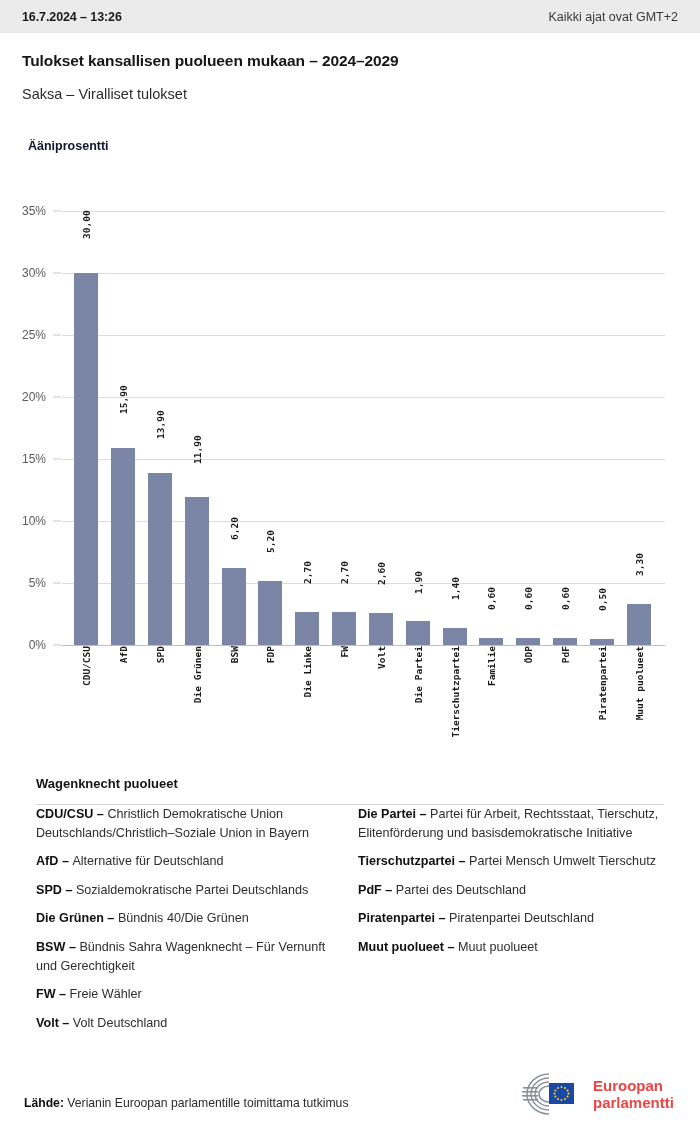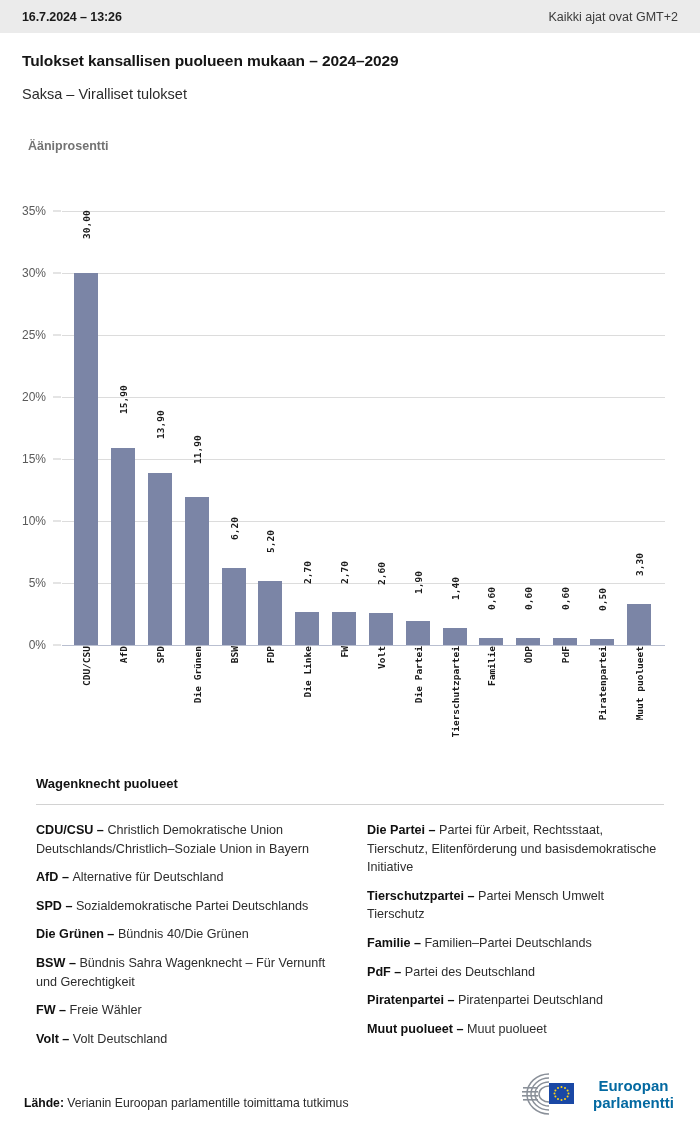--- a/index.html
+++ b/index.html
@@ -26,21 +26,21 @@
   .title {
     position: absolute; left: 22px; top: 52px;
     font-size: 15.5px; font-weight: bold; color: #161616; letter-spacing: -0.1px;
   }
   .subtitle {
     position: absolute; left: 22px; top: 86px;
     font-size: 14.5px; color: #2b2b2b; font-weight: 400;
   }
   .axis-title {
     position: absolute; left: 28px; top: 139px;
-    font-size: 12.5px; font-weight: bold; color: #737373;
+    font-size: 12.5px; font-weight: bold; color: #0f172a;
   }
 
   
   .chart { position: absolute; left: 0; top: 170px; width: 700px; height: 620px; }
   .plot {
     position: absolute; left: 62px; top: 41px;
     width: 603px; height: 434px;
   }
   .gridline {
     position: absolute; left: 0; width: 603px; height: 1px;
@@ -72,39 +72,39 @@
     position: absolute; top: 0;
     writing-mode: vertical-rl; transform: rotate(180deg);
     font-family: "DejaVu Sans Mono", monospace;
     font-size: 9.5px; font-weight: bold; color: #1a1a1a; white-space: nowrap;
   }
 
   
   .legend { position: absolute; left: 36px; top: 776px; width: 628px; }
   .legend-h { font-size: 13px; font-weight: bold; color: #141414; }
   .legend-rule { margin-top: 13px; height: 1px; background: #d2d2d2; width: 628px; }
-  .legend-cols { display: flex; gap: 34px; margin-top: 16px; }
+  .legend-cols { display: flex; gap: 16px; }
   .legend-col { width: 316px; }
   .legend-item {
     font-size: 12.6px; line-height: 18.6px; color: #2d2d2d; margin-bottom: 10px;
   }
   .legend-item b { color: #101010; font-weight: bold; }
 
   
   .source {
     position: absolute; left: 24px; top: 1096px;
     font-size: 12.2px; color: #2b2b2b;
   }
   .source b { color: #101010; }
   .ep-logo {
     position: absolute; left: 516px; top: 1068px;
     width: 166px; height: 52px; display: flex; align-items: center; gap: 9px;
   }
   .ep-mark { width: 68px; height: 48px; flex: none; }
-  .ep-text { font-size: 15px; line-height: 17px; color: #0369a1; font-weight: bold; text-align: center; }
+  .ep-text { font-size: 15px; line-height: 17px; color: #ef4444; font-weight: bold; }
 </style>
 </head>
 <body>
 
 <div class="page">
 
   <div class="topbar">
     <span class="topbar-date">16.7.2024 – 13:26</span>
     <span class="topbar-tz">Kaikki ajat ovat GMT+2</span>
   </div>
@@ -201,21 +201,20 @@
           <div class="legend-item"><b>AfD – </b><span>Alternative für Deutschland</span></div>
           <div class="legend-item"><b>SPD – </b><span>Sozialdemokratische Partei Deutschlands</span></div>
           <div class="legend-item"><b>Die Grünen – </b><span>Bündnis 40/Die Grünen</span></div>
           <div class="legend-item"><b>BSW – </b><span>Bündnis Sahra Wagenknecht – Für Vernunft und Gerechtigkeit</span></div>
           <div class="legend-item"><b>FW – </b><span>Freie Wähler</span></div>
           <div class="legend-item"><b>Volt – </b><span>Volt Deutschland</span></div>
         </div>
       <div class="legend-col" id="legend-right">
           <div class="legend-item"><b>Die Partei – </b><span>Partei für Arbeit, Rechtsstaat, Tierschutz, Elitenförderung und basisdemokratische Initiative</span></div>
           <div class="legend-item"><b>Tierschutzpartei – </b><span>Partei Mensch Umwelt Tierschutz</span></div>
-          <div class="legend-item"><b>Familie – </b><span>Familien–Partei Deutschlands</span></div>
           <div class="legend-item"><b>PdF – </b><span>Partei des Deutschland</span></div>
           <div class="legend-item"><b>Piratenpartei – </b><span>Piratenpartei Deutschland</span></div>
           <div class="legend-item"><b>Muut puolueet – </b><span>Muut puolueet</span></div>
         </div>
     </div>
   </div>
 
   <div class="source">
     <b>Lähde:</b>
     <span>Verianin Euroopan parlamentille toimittama tutkimus</span>

